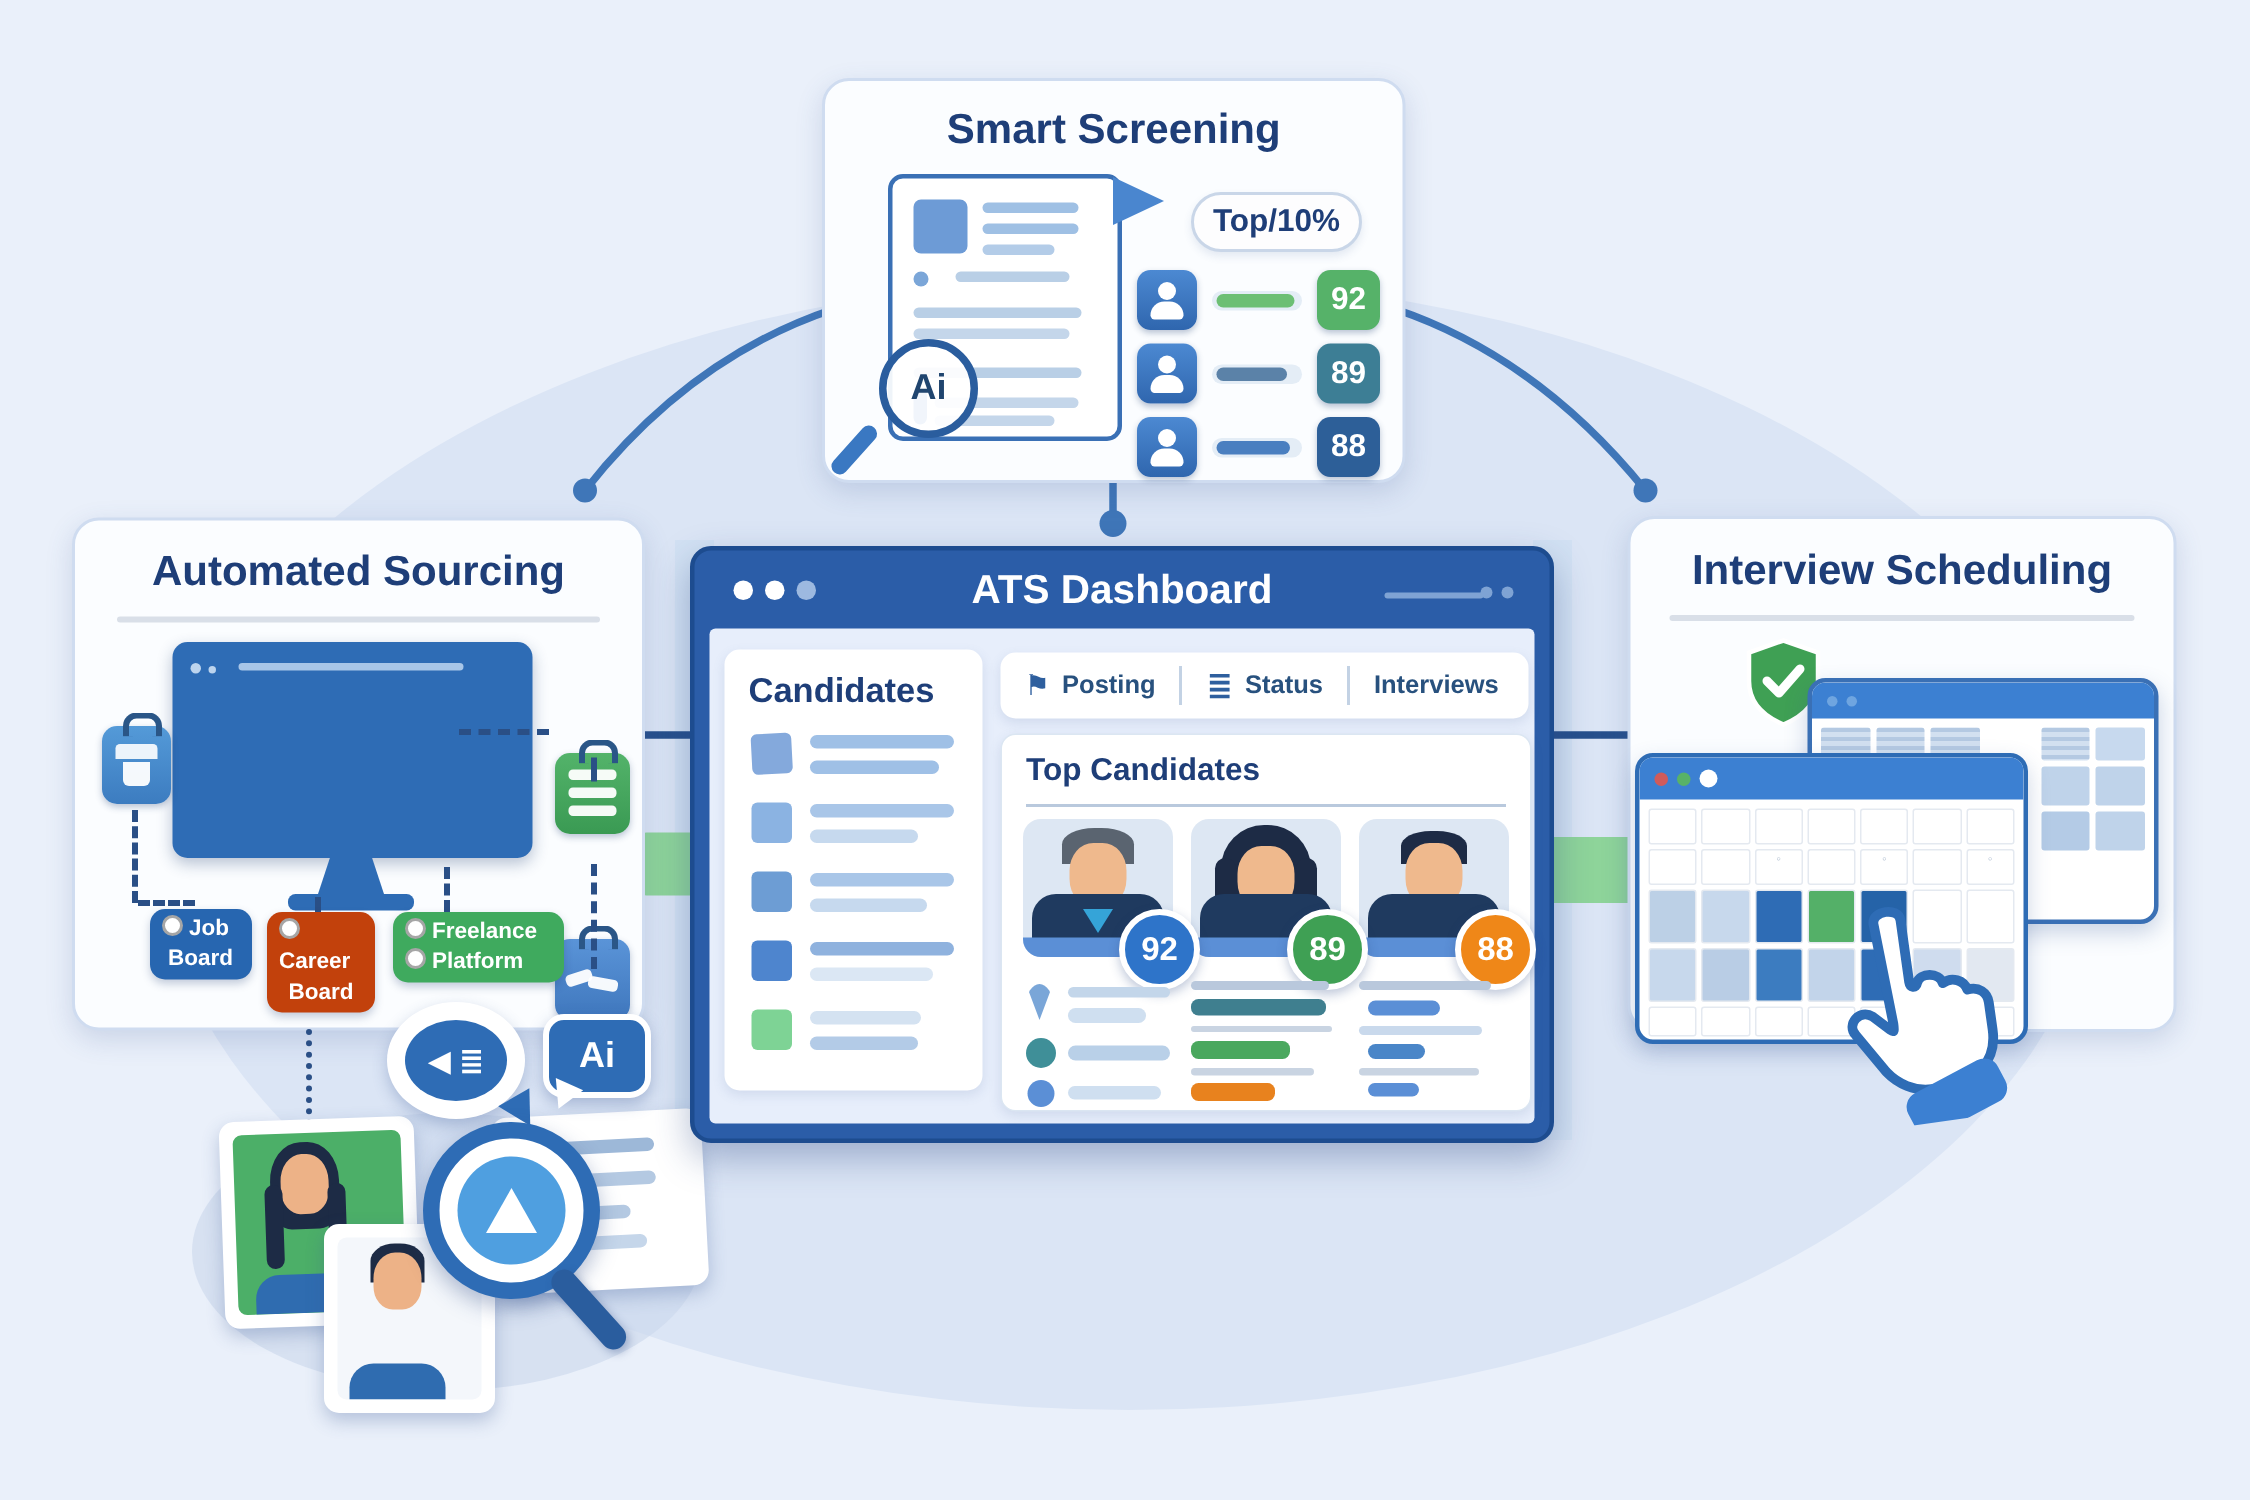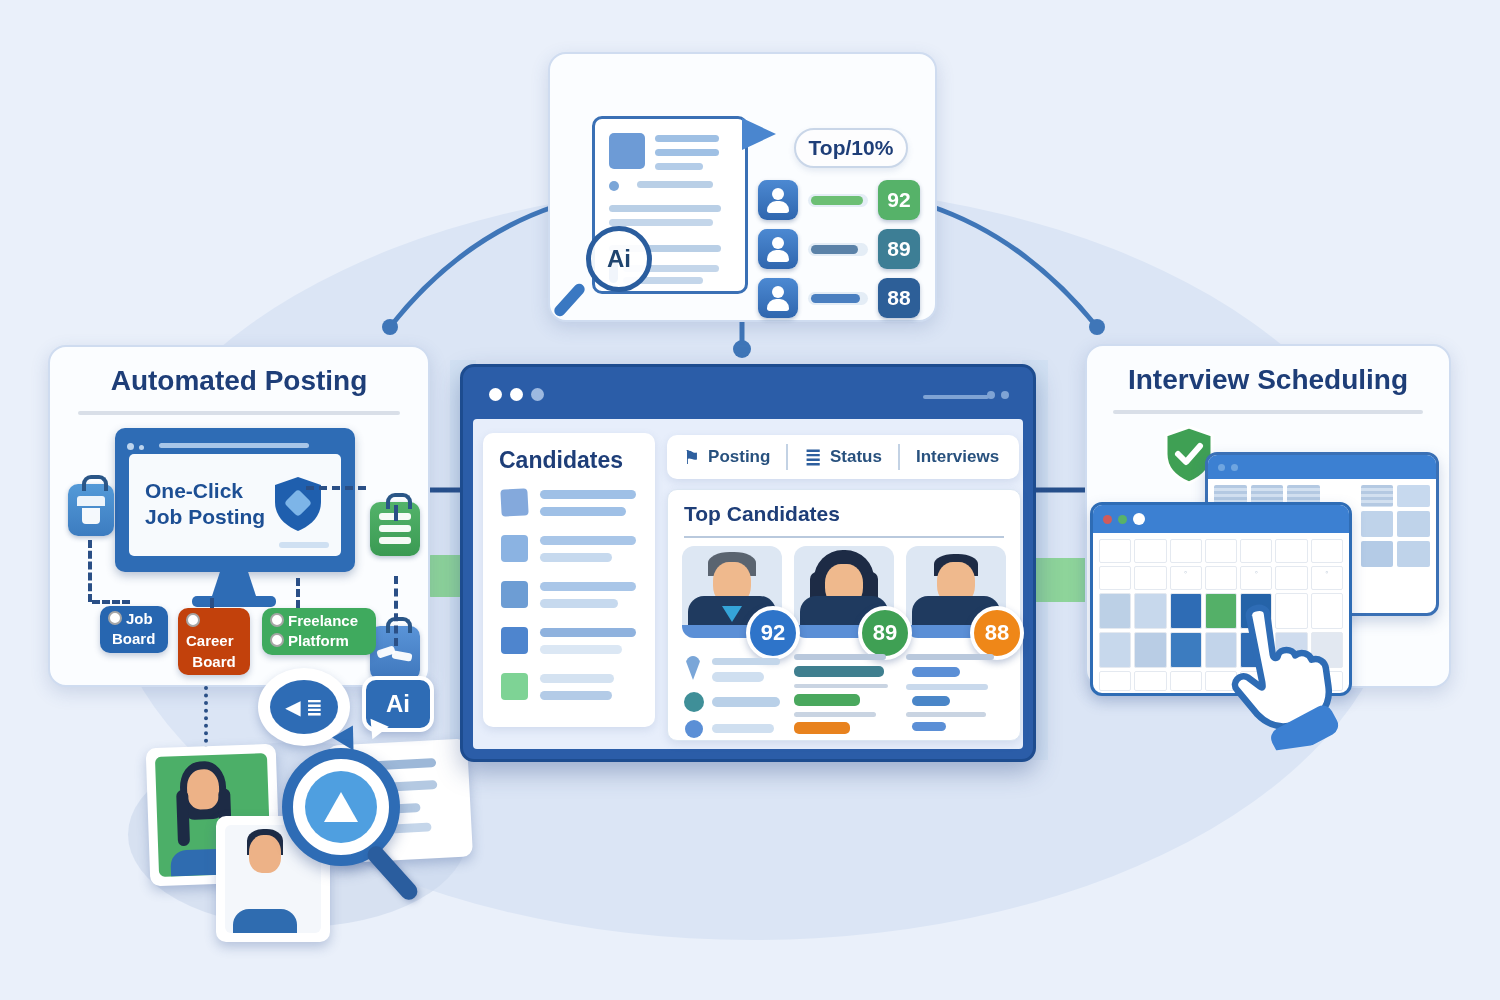--- a/index.html
+++ b/index.html
@@ -103,20 +103,21 @@
     <path d="M930,206 Q1025,238 1097,327" fill="none" stroke="#3f76b8" stroke-width="5" stroke-linecap="round"></path>
     <circle cx="1097" cy="327" r="8" fill="#3f76b8"></circle>
     <line x1="742" y1="316" x2="742" y2="347" stroke="#3f76b8" stroke-width="5"></line>
     <circle cx="742" cy="349" r="9" fill="#3f76b8"></circle>
     <line x1="424" y1="490" x2="462" y2="490" stroke="#27508c" stroke-width="5"></line>
     <line x1="1032" y1="490" x2="1086" y2="490" stroke="#27508c" stroke-width="5"></line>
     <path d="M368,655 L398,685 L388,712 M398,685 L424,696" fill="none" stroke="#27425f" stroke-width="3"></path>
   </svg>
 
   <div class="abs panel" style="left:548px;top:52px;width:385px;height:266px;">
+    <div class="abs panel-title" style="left:0;top:16px;width:100%;">Smart Screening</div>
 
     <div class="abs doc-card" style="left:42px;top:62px;width:150px;height:172px;">
       <div class="abs" style="left:14px;top:14px;width:36px;height:36px;background:#6d9bd6;border-radius:5px;"></div>
       <div class="abs sk" style="left:60px;top:16px;width:64px;height:7px;background:#9fc0e4;"></div>
       <div class="abs sk" style="left:60px;top:30px;width:64px;height:7px;background:#9fc0e4;"></div>
       <div class="abs sk" style="left:60px;top:44px;width:48px;height:7px;background:#b3cce8;"></div>
       <div class="abs sk" style="left:14px;top:62px;width:10px;height:10px;background:#7ba6d8;"></div>
       <div class="abs sk" style="left:42px;top:62px;width:76px;height:7px;background:#b9cfe6;"></div>
       <div class="abs sk" style="left:14px;top:86px;width:112px;height:7px;background:#b9cfe6;"></div>
       <div class="abs sk" style="left:14px;top:100px;width:104px;height:7px;background:#c4d6ea;"></div>
@@ -162,39 +163,28 @@
           <div class="bod"></div>
         </div>
       <div class="track" style="flex:1;">
           <div class="bar" style="width:82%;background:#4a7fc0;"></div>
         </div>
       <div class="score-badge" style="background:#2d5f98;">88</div>
     </div>
   </div>
 
   <div class="abs panel" style="left:48px;top:345px;width:378px;height:338px;">
-    <div class="abs panel-title" style="left:0;top:18px;width:100%;">Automated Posting</div>
+    <div class="abs panel-title" style="left:0;top:18px;width:100%;">Automated Sourcing</div>
     <div class="abs divider" style="left:28px;top:64px;width:322px;"></div>
   </div>
 
   <div class="abs monitor" style="left:115px;top:428px;width:240px;height:144px;">
     <div class="abs" style="left:12px;top:8px;width:216px;height:12px;">
       <span class="chrome-dot"></span><span class="chrome-dot" style="width:5px;height:5px;"></span>
       <span class="chrome-line" style="width:150px;margin-left:6px;"></span>
-    </div>
-    <div class="abs screen" style="left:14px;top:26px;width:212px;height:102px;">
-      <div class="abs oneclick" style="left:16px;top:24px;">
-        <div>One-Click</div>
-        <div>Job Posting</div>
-      </div>
-      <svg class="abs" style="left:142px;top:20px;" width="54" height="60">
-        <path d="M27 3 L50 11 V28 C50 43 39 52 27 57 C15 52 4 43 4 28 V11 Z" fill="#1f5fae"></path>
-        <rect x="17" y="19" width="20" height="20" rx="4" transform="rotate(45 27 29)" fill="#7db5e8"></rect>
-      </svg>
-      <div class="abs sk" style="left:150px;top:88px;width:50px;height:6px;background:#cfe0f2;"></div>
     </div>
   </div>
   <div class="abs stand-neck" style="left:212px;top:572px;width:44px;height:24px;"></div>
   <div class="abs stand-base" style="left:192px;top:596px;width:84px;height:11px;"></div>
 
   <div class="abs mini-app" style="left:68px;top:484px;width:46px;height:52px;background:linear-gradient(#549ad8,#3c7cc0);">
     <div class="hbar" style="top:12px;width:28px;height:10px;border-radius:3px 3px 0 0;opacity:.9;"></div>
     <div class="hbar" style="top:24px;left:14px;width:18px;height:16px;border-radius:0 0 4px 4px;"></div>
   </div>
   <div class="abs mini-app" style="left:370px;top:450px;width:50px;height:54px;background:linear-gradient(#53b36a,#3a9a53);">
@@ -270,20 +260,21 @@
         <div class="tri-person"></div>
       </div>
   </div>
   <div class="abs mag-handle" style="left:384px;top:840px;width:17px;height:66px;transform:rotate(-42deg);"></div>
 
   <div class="abs ats" style="left:460px;top:364px;width:570px;height:392px;">
     <div class="ats-titlebar" style="height:52px;position:relative;">
       <div style="position:absolute;left:26px;top:20px;">
         <span class="tb-dot" style="background:#ffffff;"></span><span class="tb-dot" style="background:#ffffff;"></span><span class="tb-dot" style="background:#9db9e0;"></span>
       </div>
+      <div style="width:100%;text-align:center;font-weight:bold;font-size:27px;">ATS Dashboard</div>
       <div style="position:absolute;right:44px;top:28px;width:66px;height:4px;background:#7fa3d4;border-radius:2px;"></div>
       <span class="tb-dot" style="position:absolute;right:30px;top:24px;width:8px;height:8px;background:#7fa3d4;"></span>
       <span class="tb-dot" style="position:absolute;right:16px;top:24px;width:8px;height:8px;background:#7fa3d4;"></span>
     </div>
     <div class="ats-body abs" style="left:10px;top:52px;right:10px;bottom:10px;">
 
       <div class="card abs" style="left:10px;top:14px;width:172px;height:294px;">
         <div style="padding:14px 0 6px 16px;color:#1e3e78;font-weight:bold;font-size:23px;">Candidates</div>
         <div class="cand-row" style="padding:9px 12px 10px 18px;">
           <div class="cand-sq" style="background:#84a9dc;transform:rotate(-3deg);"></div>

